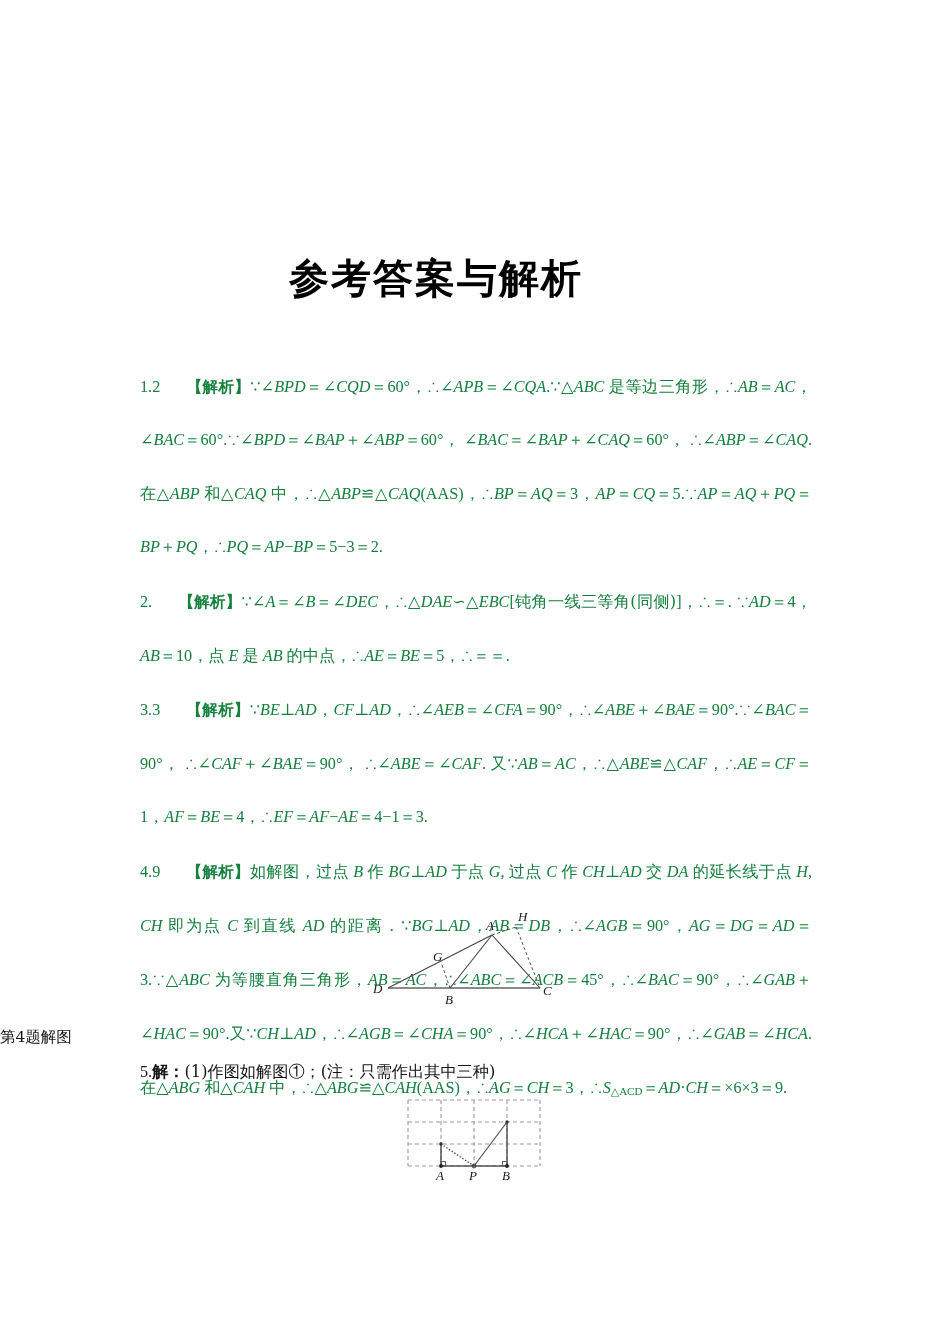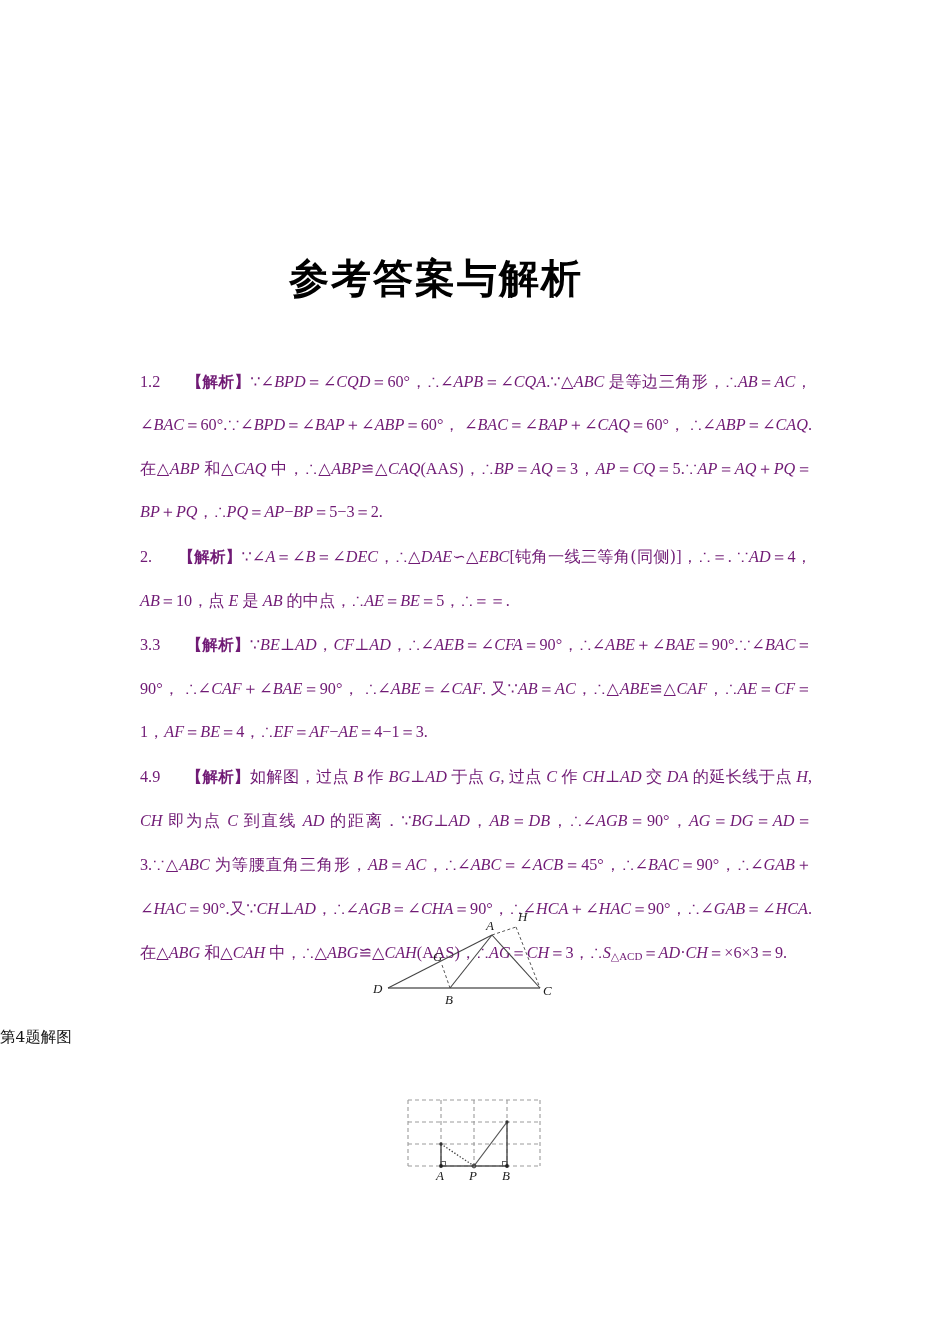--- a/index.html
+++ b/index.html
@@ -36,24 +36,24 @@
   }
   
   .content {
     position: absolute;
     top: 360px;
     left: 140px;
     width: 672px;
   }
   .ans-para {
     font-size: 16.2px;
-    line-height: 43px;
+    line-height: 53px;
     text-align: justify;
     text-justify: inter-character;
-    color: #701a75;
+    color: #15803d;
     margin: 0 0 0.5px 0;
     white-space: normal;
   }
   .ans-para .num {
     font-family: "Liberation Serif", serif;
     font-style: normal;
   }
   .lbl {
     font-weight: 700;
     font-family: "DejaVu Serif", "Liberation Serif", serif;
@@ -164,20 +164,23 @@
       <text class="ftxt" x="116" y="25">A</text>
       <text class="ftxt" x="63" y="56">G</text>
       <text class="ftxt" x="3" y="88">D</text>
       <text class="ftxt" x="75" y="99">B</text>
       <text class="ftxt" x="173" y="90">C</text>
     </svg>
   </div>
 
   <div class="fig-caption">第4题解图</div>
 
+  <div class="item5">
+    <span class="num">5.</span><span class="b">解：</span><span class="cn">(1)作图如解图①；(注：只需作出其中三种)</span>
+  </div>
 
   <div class="fig2-wrap">
     <svg width="150" height="100" viewBox="0 0 150 100">
       <g stroke="#9c9c9c" stroke-width="1.1" stroke-dasharray="4,3">
         <line x1="8" y1="8" x2="140" y2="8"></line>
         <line x1="8" y1="30" x2="140" y2="30"></line>
         <line x1="8" y1="52" x2="140" y2="52"></line>
         <line x1="8" y1="74" x2="140" y2="74"></line>
         <line x1="8" y1="8" x2="8" y2="74"></line>
         <line x1="41" y1="8" x2="41" y2="74"></line>

